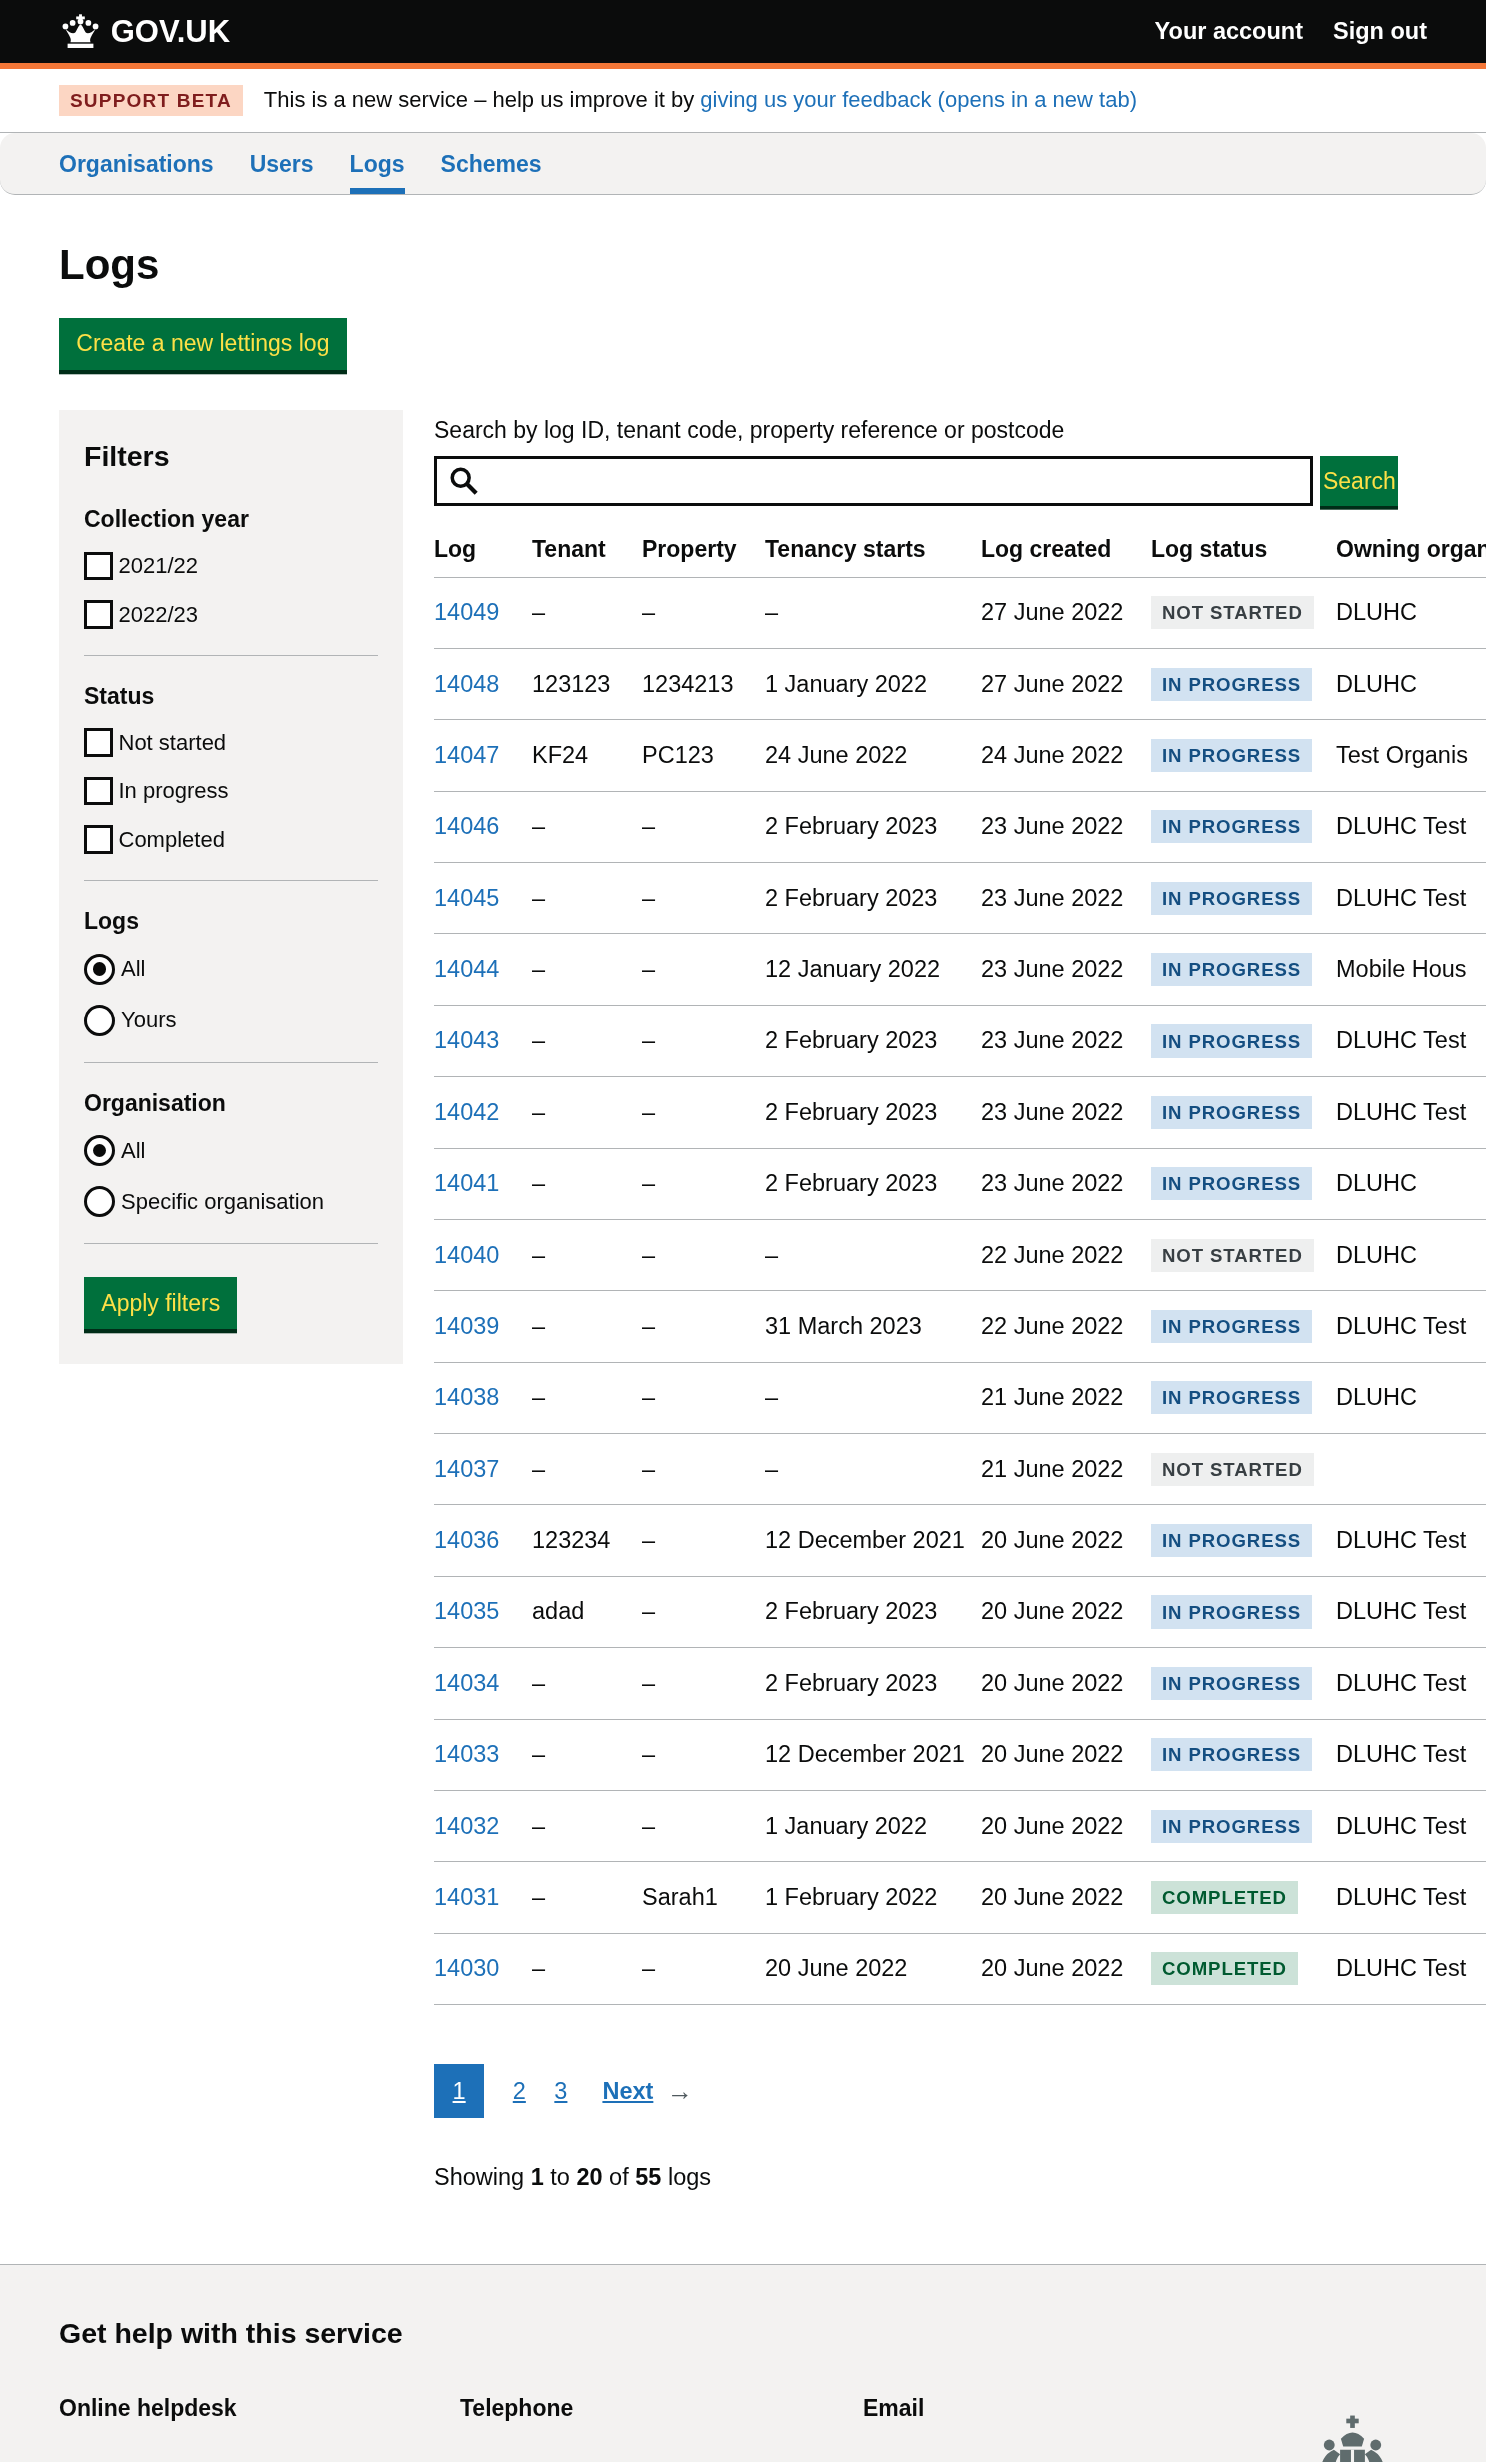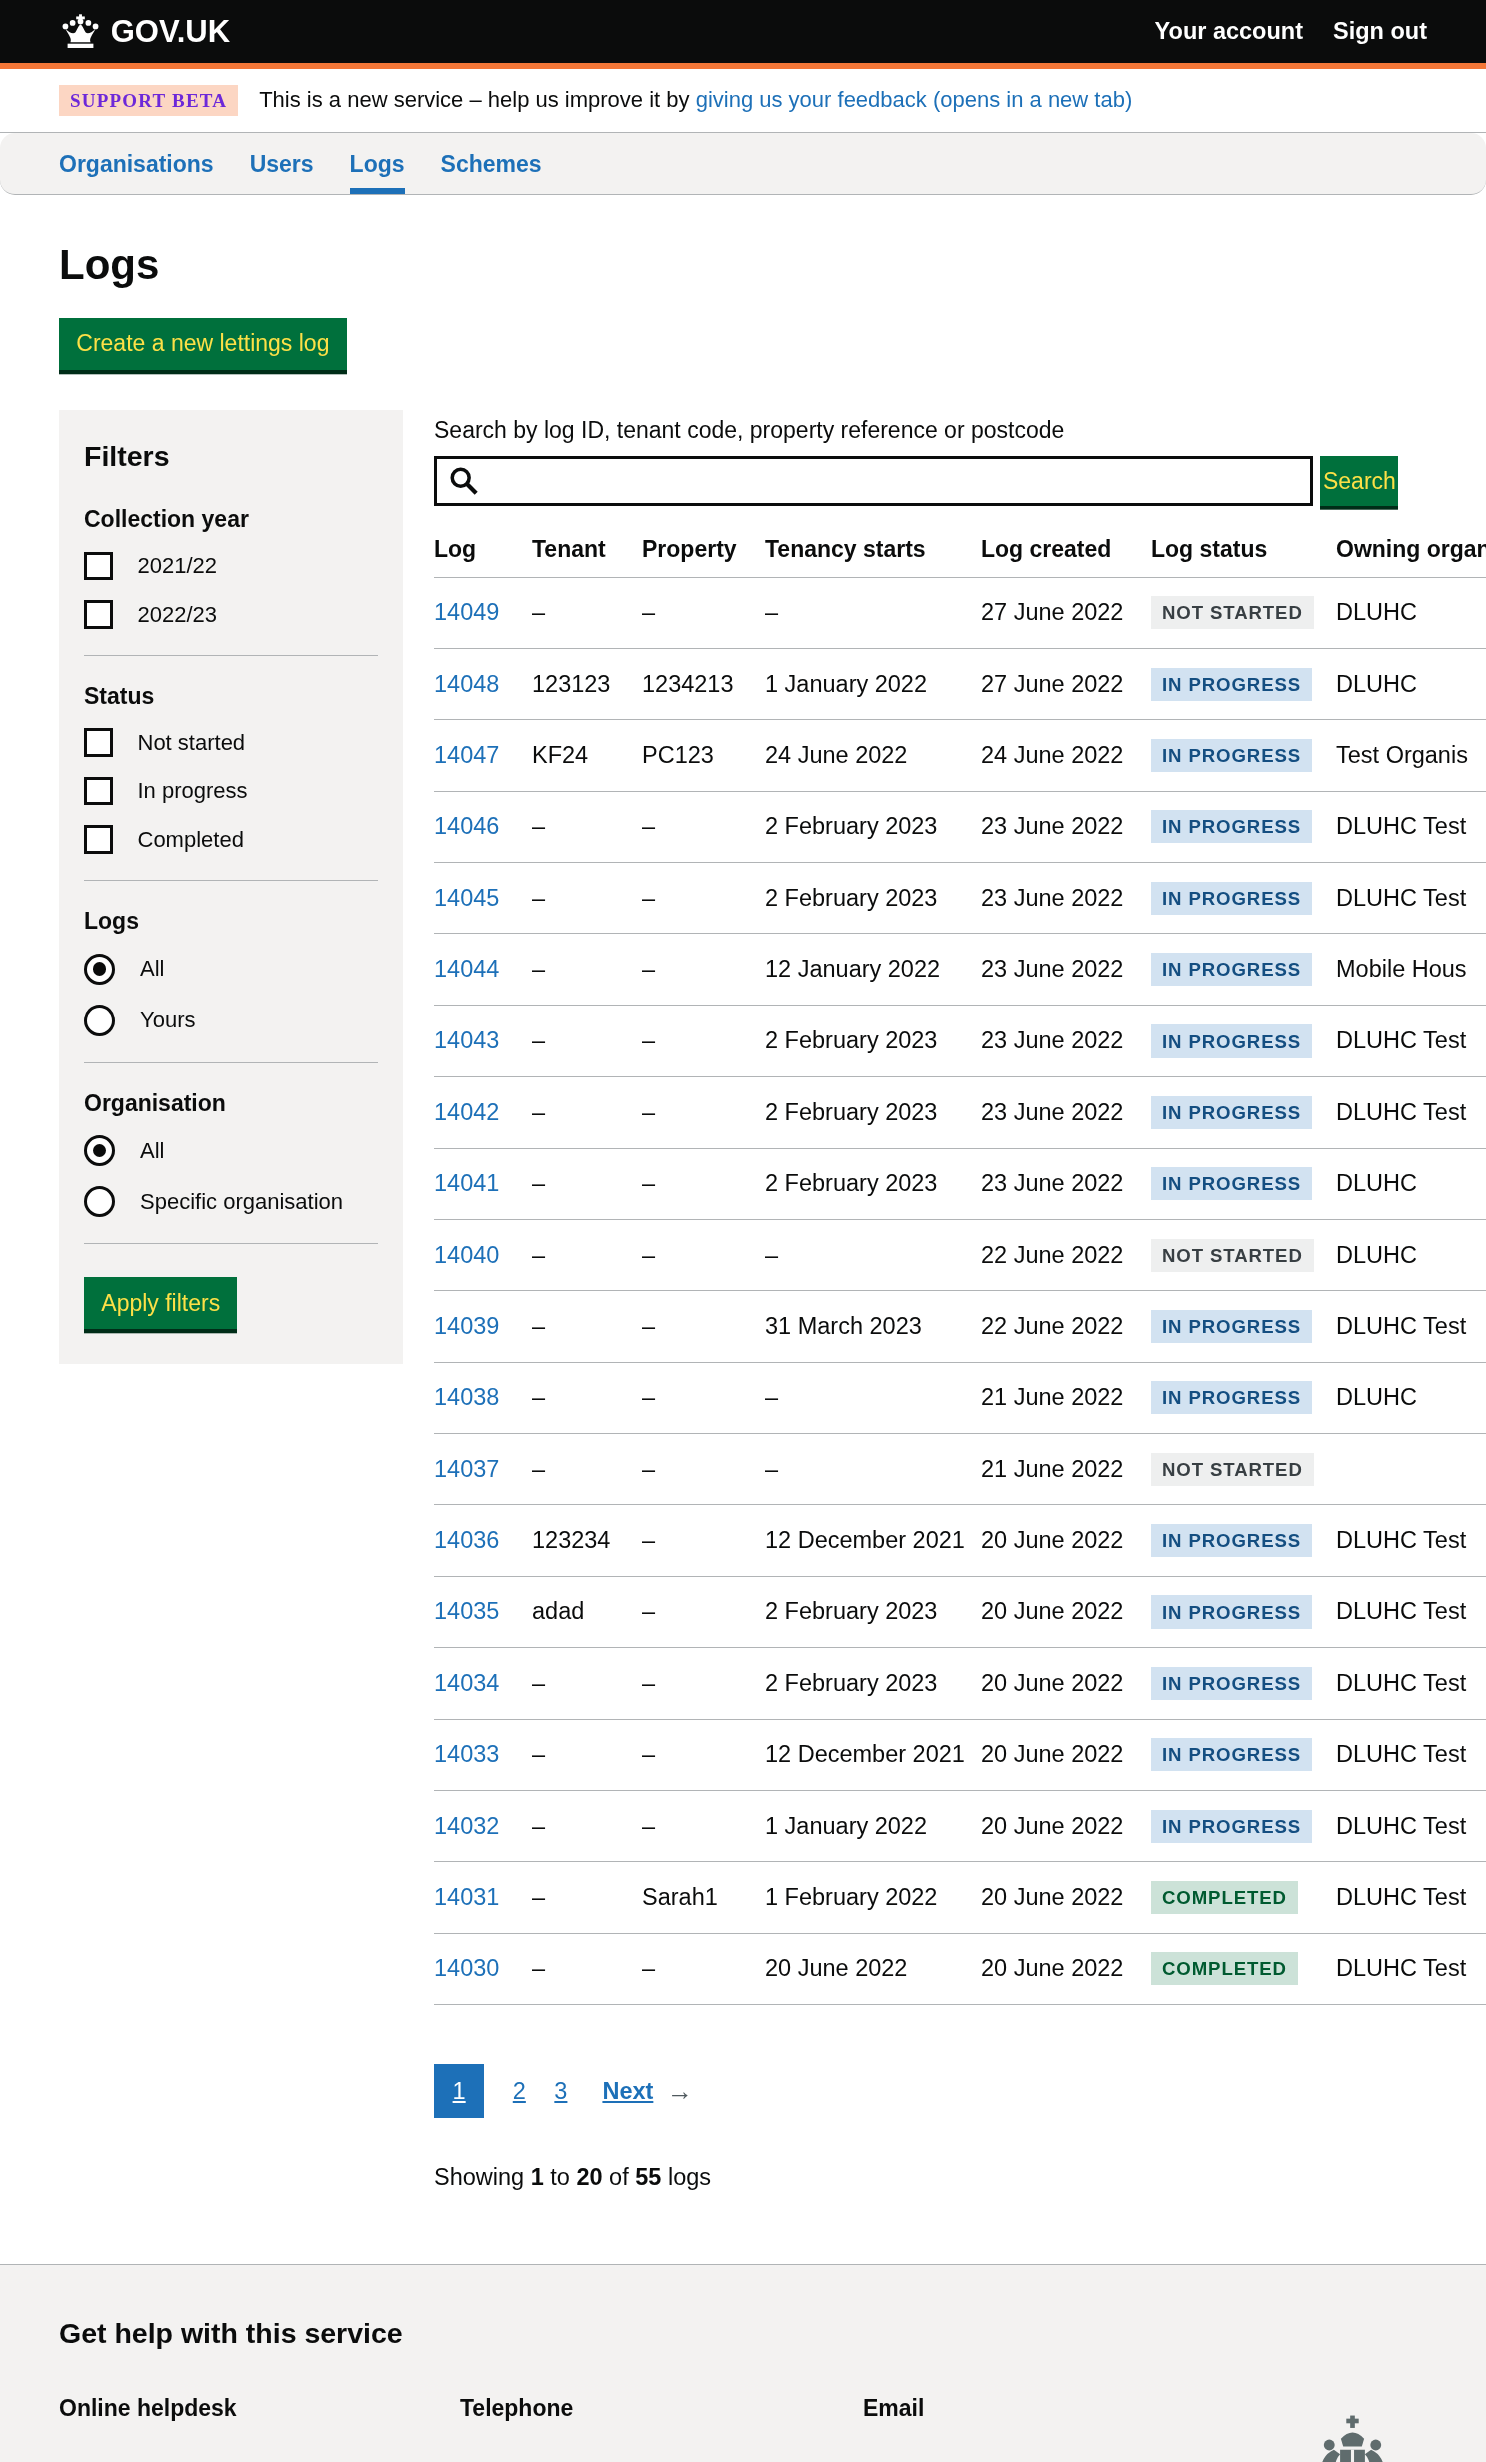--- a/index.html
+++ b/index.html
@@ -38,25 +38,24 @@
     color:#fff; font-weight:bold; font-size:23.5px; text-decoration:none;
   }
 
   
   .phase-banner {
     padding:16px 59px;
     border-bottom:1.2px solid #b1b4b6;
     display:flex; align-items:center;
   }
   .phase-tag {
-    background:#fcd6c3; color:#6d28d9;
+    background:#fcd6c3; color:#7f1d1d;
     font-weight:bold; font-size:19px; letter-spacing:1.2px;
     padding:5px 11px 3.7px;
     display:inline-block;
-    font-family:Liberation Serif, serif;
   }
   .phase-text { font-size:22px; margin-left:21px; }
   .phase-text a { color:#1d70b8; }
 
   
   .primary-nav {
     background:#f3f2f1;
     border-bottom:1.2px solid #b1b4b6;
     padding:0 59px;
     border-radius:15px;
@@ -92,21 +91,21 @@
 
   
   .filters-panel {
     flex:none; width:344px;
     background:#f3f2f1;
     padding:27px 25px 35px;
   }
   .filters-title { font-size:28.5px; font-weight:bold; margin:3.7px 0 33px; }
   .group-heading { font-size:23px; font-weight:bold; margin:0 0 18.6px; }
   .option-row { display:flex; align-items:center; margin-bottom:20px; }
-  .option-row .label { font-size:22px; margin-left:25px; }
+  .option-row .label { font-size:22px; margin-left:6px; }
   .checkbox {
     width:28.5px; height:28.5px; flex:none;
     background:#fff; border:3.1px solid #0b0c0c;
   }
   .radio {
     width:31px; height:31px; flex:none; border-radius:50%;
     background:#fff; border:3.1px solid #0b0c0c;
     display:flex; align-items:center; justify-content:center;
   }
   .radio .dot { width:13.6px; height:13.6px; border-radius:50%; background:transparent; }

